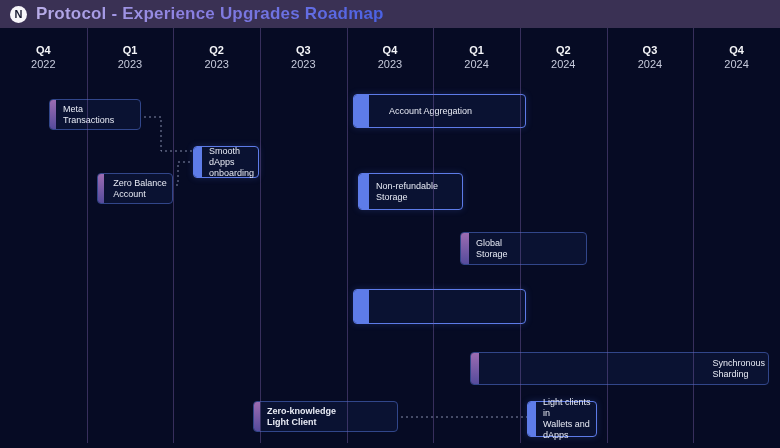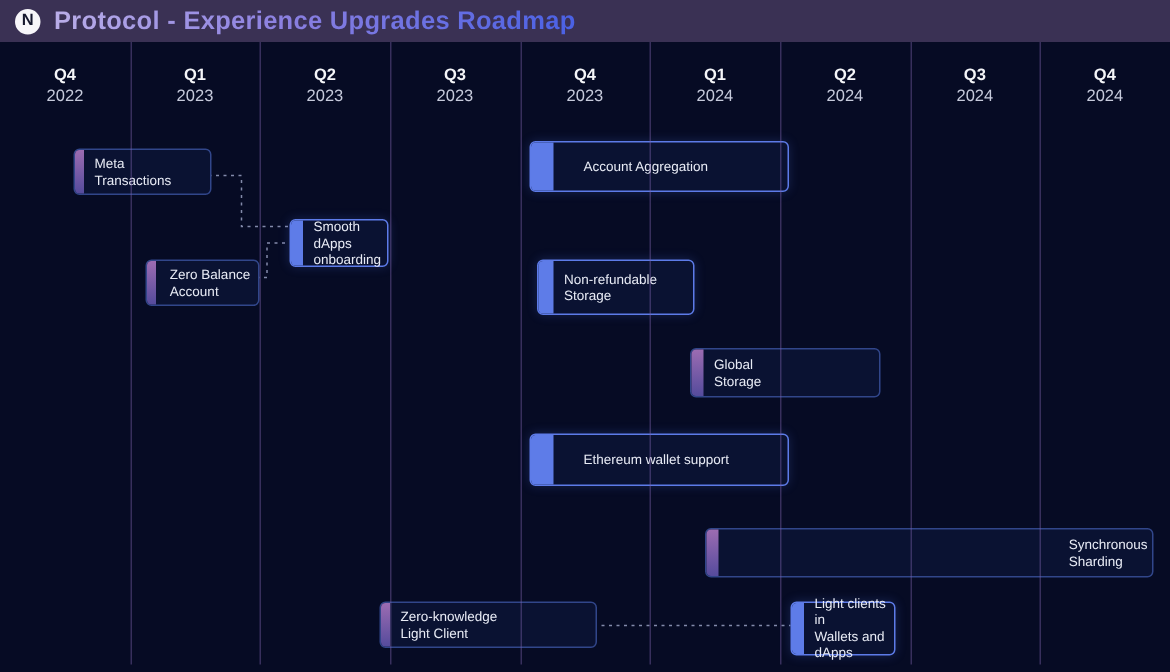--- a/index.html
+++ b/index.html
@@ -144,30 +144,29 @@
         <div class="label" style="padding-left: 17px;">Non-refundable
 Storage</div>
       </div>
       <div class="task purple" style="left: 448px; top: 204px; width: 127px; height: 33px;">
         <div class="accent" style="width: 8px;"></div>
         <div class="label" style="padding-left: 15px;">Global
 Storage</div>
       </div>
       <div class="task blue" style="left: 353px; top: 261px; width: 173px; height: 35px;">
         <div class="accent" style="width: 15px;"></div>
-        <div class="label" style="padding-left: 35px;">Ethereum wallet support</div>
       </div>
       <div class="task purple" style="left: 458px; top: 324px; width: 299px; height: 33px; justify-content: flex-end;">
         <div class="accent" style="width: 8px;"></div>
         <div class="label" style="padding-left: 15px;">Synchronous
 Sharding</div>
       </div>
       <div class="task purple" style="left: 241px; top: 373px; width: 145px; height: 31px;">
         <div class="accent" style="width: 6px;"></div>
-        <div class="label" style="padding-left: 13px;">Zero-knowledge
+        <div class="label" style="padding-left: 13px; font-weight: bold;">Zero-knowledge
 Light Client</div>
       </div>
       <div class="task blue" style="left: 527px; top: 373px; width: 70px; height: 36px;">
         <div class="accent" style="width: 8px;"></div>
         <div class="label" style="padding-left: 15px;">Light clients in
 Wallets and
 dApps</div>
       </div>
     </div>
 <div class="divider" style="left: 86.67px;"></div>

